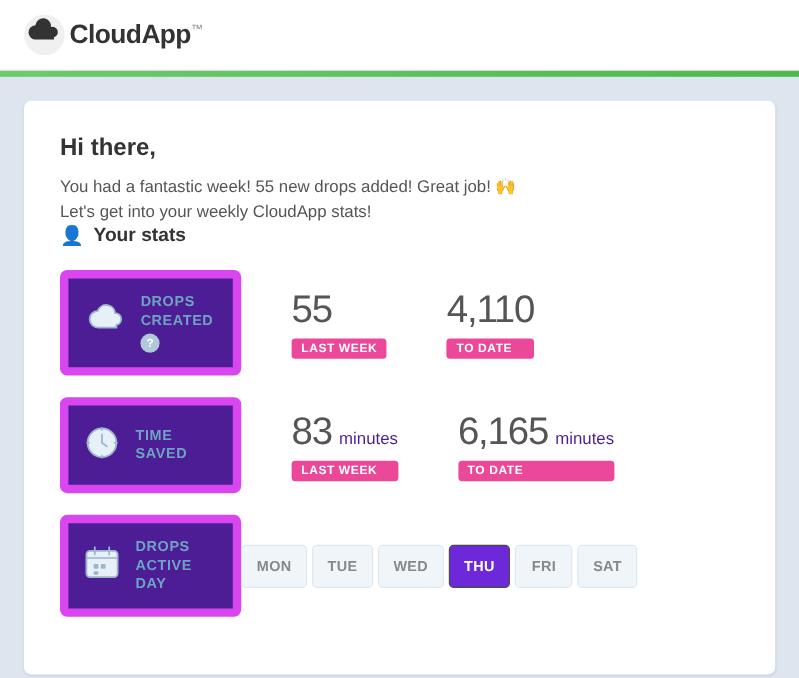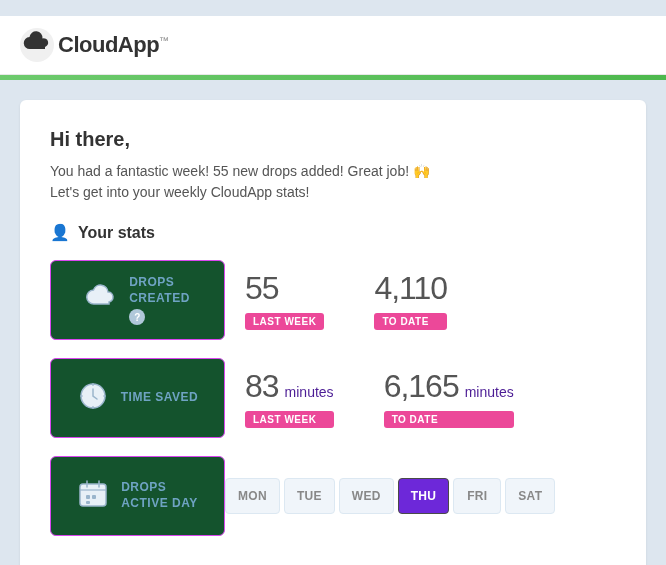--- a/index.html
+++ b/index.html
@@ -52,21 +52,20 @@
     .message {
       font-size: 14px;
       color: #555;
       margin-bottom: 0;
       line-height: 1.5;
     }
 
     .sub-message {
       font-size: 14px;
       color: #555;
-      margin-bottom: 20px;
       line-height: 1.5;
     }
 
     .section-title {
       font-size: 16px;
       font-weight: 700;
       color: #333;
       display: flex;
       align-items: center;
       gap: 8px;
@@ -80,24 +79,24 @@
 
     
     .stat-row {
       display: flex;
       align-items: center;
       margin-bottom: 18px;
       gap: 0;
     }
 
     .stat-label-box {
-      background: #14532d;
-      border: 1px solid #d946ef;
+      background: #4c1d95;
+      border: 7px solid #d946ef;
       border-radius: 6px;
-      width: 175px;
+      width: 151px;
       min-height: 80px;
       display: flex;
       align-items: center;
       justify-content: center;
       flex-shrink: 0;
       gap: 12px;
       padding: 12px;
     }
 
     .stat-icon-wrap {
@@ -136,21 +135,21 @@
       font-weight: 700;
       cursor: pointer;
       margin-top: 3px;
     }
 
     
     .stat-numbers {
       display: flex;
       align-items: flex-start;
       gap: 50px;
-      padding-left: 20px;
+      padding-left: 42px;
     }
 
     .stat-number-group {
       display: flex;
       flex-direction: column;
       gap: 6px;
     }
 
     .stat-number-line {
       display: flex;
@@ -214,21 +213,21 @@
 <div class="header">
     <svg width="34" height="34" viewBox="0 0 34 34" fill="none" xmlns="http://www.w3.org/2000/svg">
       <circle cx="17" cy="17" r="17" fill="#f0f0f0"></circle>
       <path d="M25 21H10a6 6 0 01-.5-12 6.5 6.5 0 0113 1.5A4 4 0 0125 19z" fill="#333"></path>
     </svg>
     <span style="font-size:22px;font-weight:700;color:#333;letter-spacing:-0.5px;">CloudApp<sup style="font-size:10px;color:#888;font-weight:400;">™</sup></span>
   </div>
 
 <style>
   
-  .header { gap: 4px; margin-top: 16px; }
+  .header { gap: 4px; }
 </style>
 
 <div class="green-bar"></div>
 
 <div class="main-container">
   <div class="card">
 
     <div class="greeting">Hi there,</div>
     <div class="message">You had a fantastic week! 55 new drops added! Great job! 🙌</div>
     <div class="sub-message">Let's get into your weekly CloudApp stats!</div>

